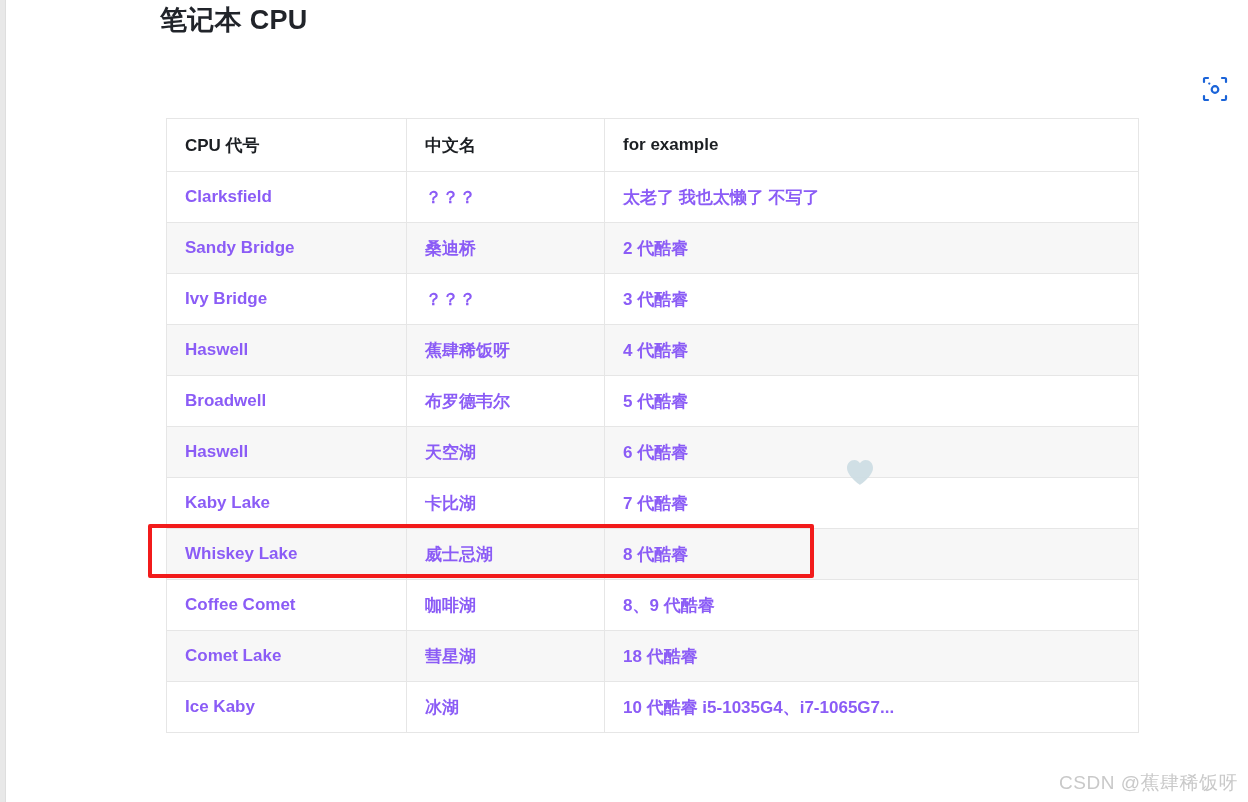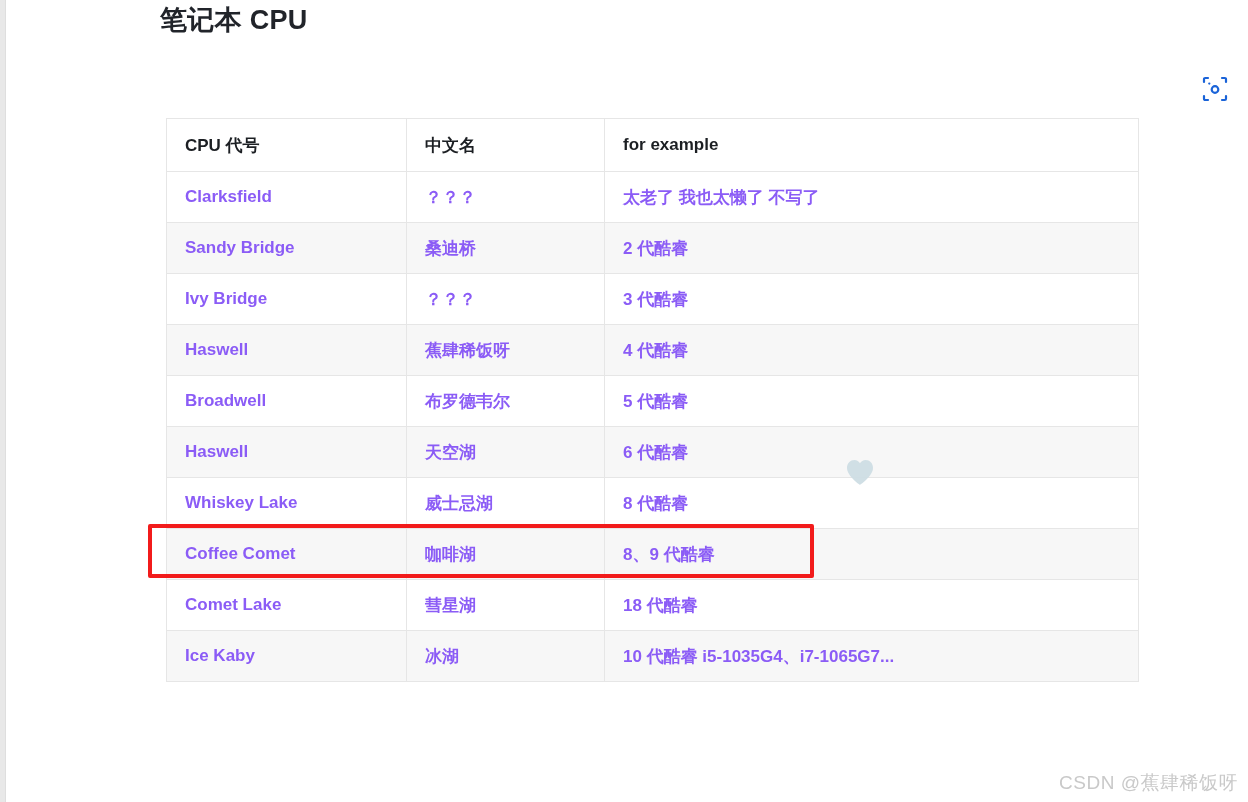--- a/index.html
+++ b/index.html
@@ -206,20 +206,25 @@
           <td>Broadwell</td>
           <td>布罗德韦尔</td>
           <td>5 代酷睿</td>
         </tr>
         <tr>
           <td>Haswell</td>
           <td>天空湖</td>
           <td>6 代酷睿</td>
         </tr>
         <tr>
+          <td>Kaby Lake</td>
+          <td>卡比湖</td>
+          <td>7 代酷睿</td>
+        </tr>
+        <tr>
           <td>Whiskey Lake</td>
           <td>威士忌湖</td>
           <td>8 代酷睿</td>
         </tr>
         <tr>
           <td>Coffee Comet</td>
           <td>咖啡湖</td>
           <td>8、9 代酷睿</td>
         </tr>
         <tr>

